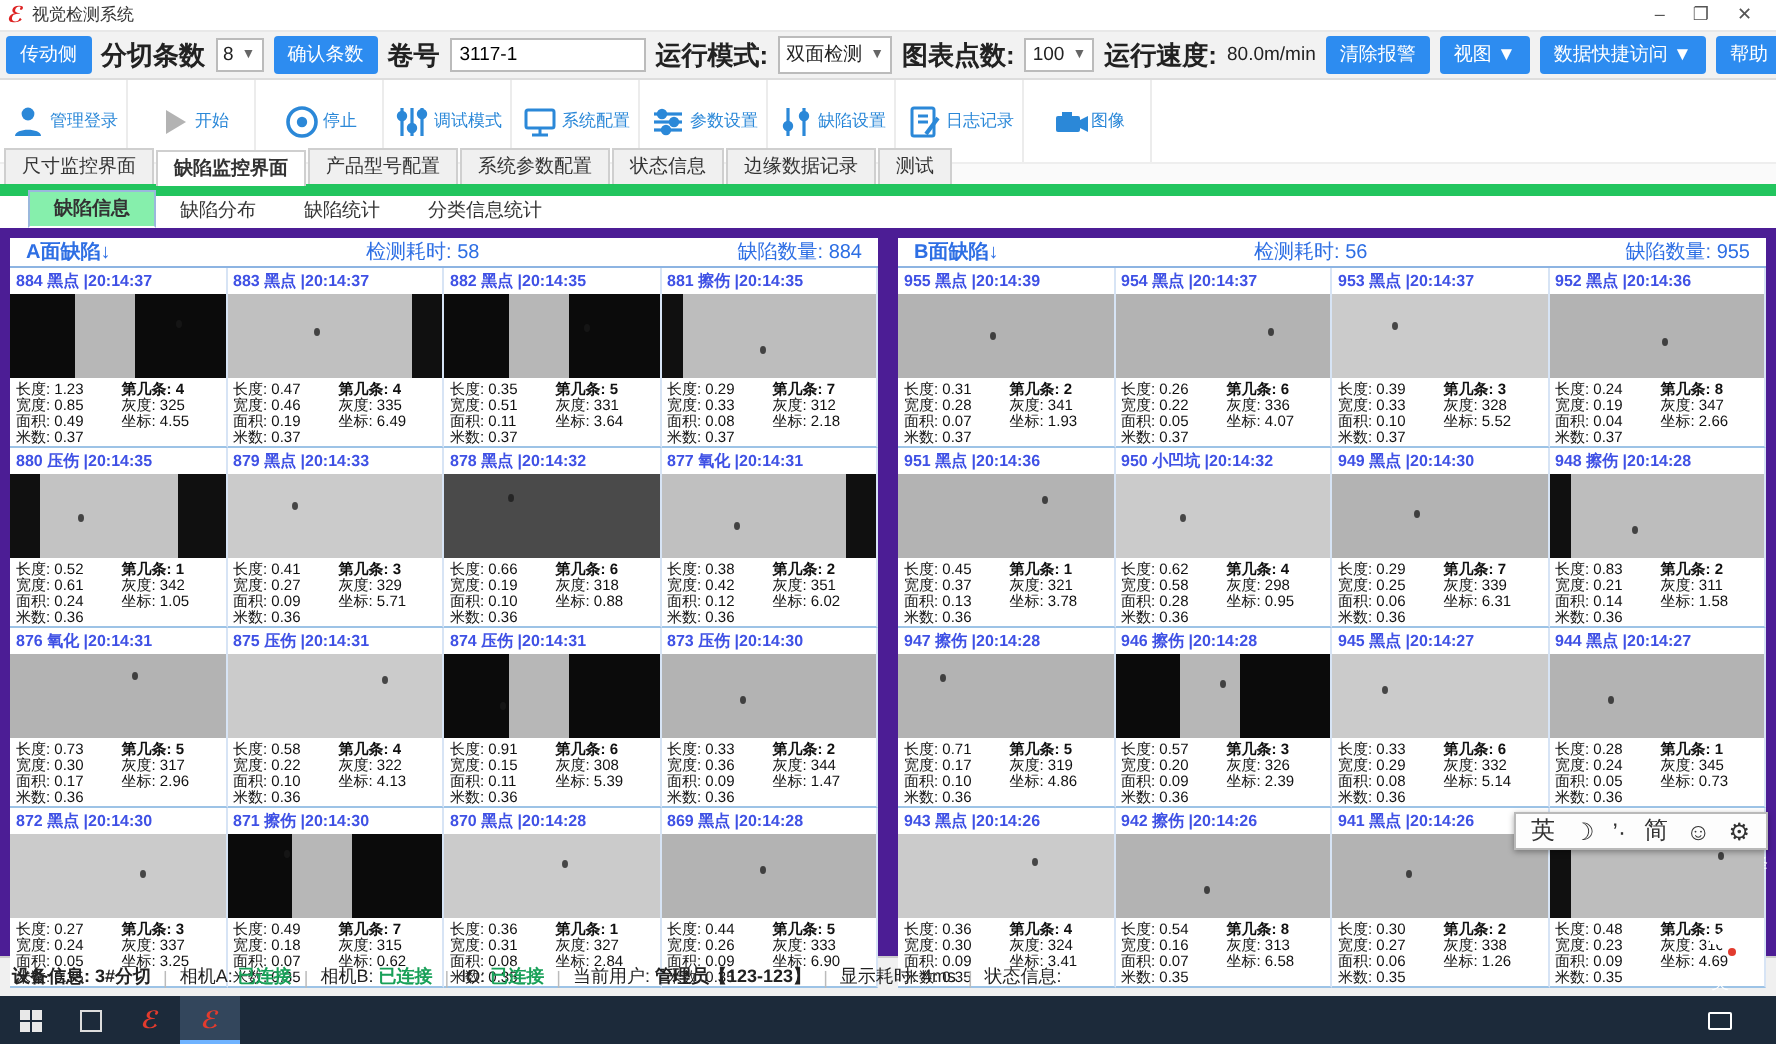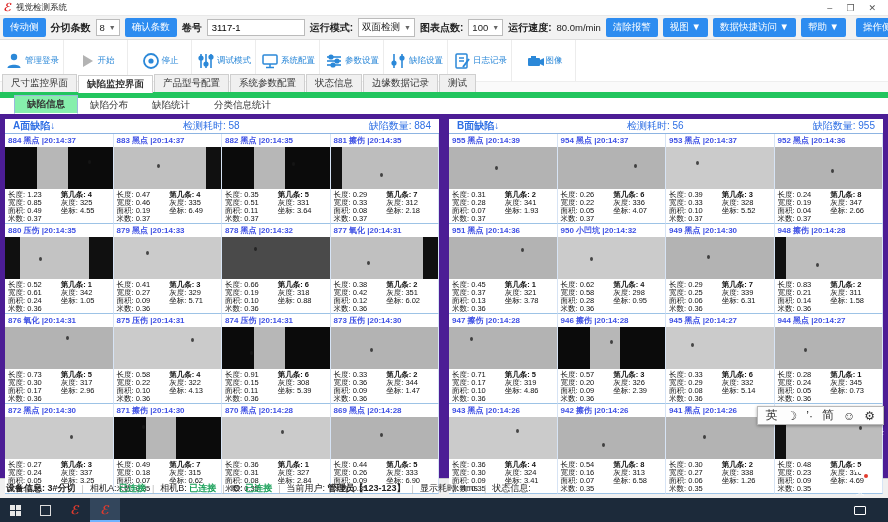--- a/index.html
+++ b/index.html
@@ -9,21 +9,21 @@
   
   .titlebar { height:16px; background:#fff; display:flex; align-items:center; padding:0 4px; border-bottom:1px solid #e8e8e8; }
   .applogo { color:#d22; font-weight:bold; font-size:11px; margin-right:4px; transform:skewX(-12deg); }
   .apptitle { font-size:8.5px; color:#333; flex:1; }
   .winbtns { display:flex; gap:14px; padding-right:8px; color:#555; font-size:9px; }
   .winbtns span { cursor:default; }
 
   
   .cmdbar { height:24px; background:#f2f2f2; border-bottom:1px solid #ddd; display:flex; align-items:center; gap:5px; padding:0 3px; white-space:nowrap; }
   .btn-blue { background:#2d8cf0; color:#fff; border:none; border-radius:2px; font-size:9.5px; padding:3px 7px; font-family:inherit; }
-  .cmdlabel { font-weight:bold; font-size:10px; color:#222; }
+  .cmdlabel { font-weight:bold; font-size:13px; color:#222; }
   .dd { background:#fff; border:1px solid #bbb; font-size:9.5px; padding:2px 3px; display:inline-flex; align-items:center; justify-content:space-between; }
   .dd .arr { color:#666; font-size:7px; margin-left:4px; }
   .txt { background:#fff; border:1px solid #bbb; font-size:9.5px; padding:2px 4px; font-family:inherit; }
   .spacer { flex:1; }
 
   
   .toolbar { height:42px; background:#fff; display:flex; align-items:stretch; border-bottom:1px solid #eee; }
   .tbtn { width:64px; display:flex; flex-direction:row; align-items:center; justify-content:center; gap:1px; border-right:1px solid #ececec; cursor:pointer; }
   .tbtn .lbl { color:#2b88d8; font-size:8.5px; }
   .tbtn svg { display:block; }

